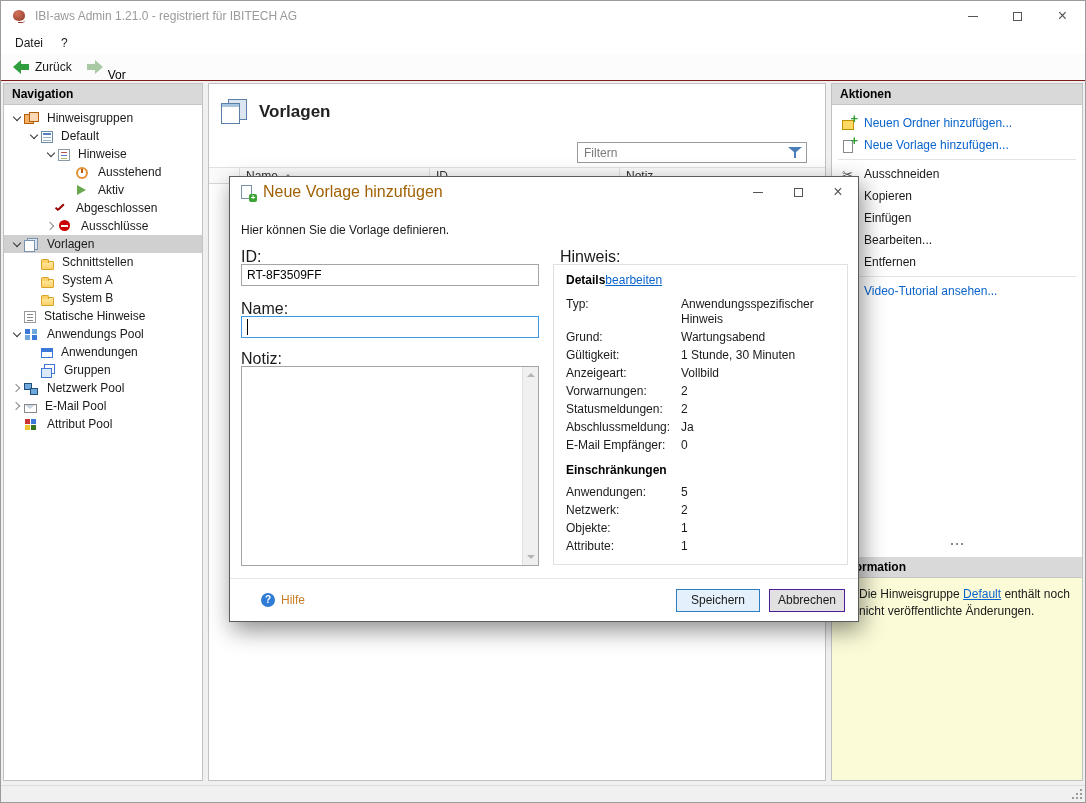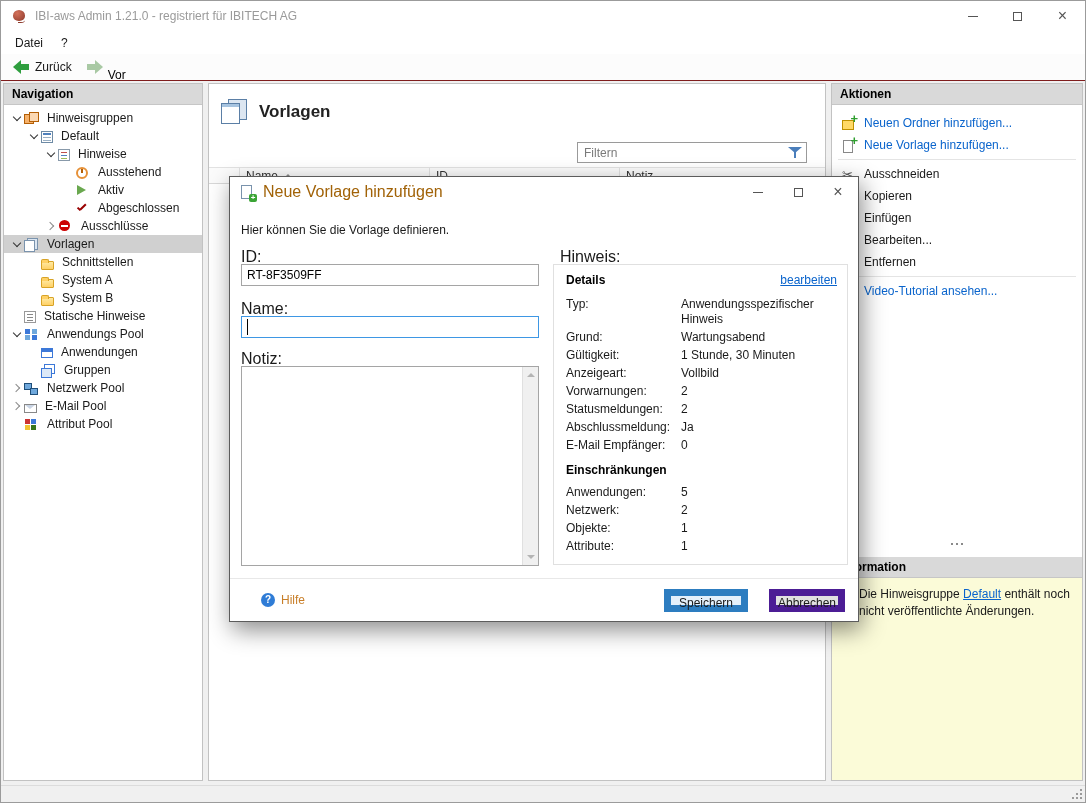--- a/index.html
+++ b/index.html
@@ -158,33 +158,33 @@
   .text-input { position:absolute; height:22px; width:298px; left:11px; border:1px solid #a5a5a5; font:12px "Liberation Sans",sans-serif; padding:0 5px; color:#000; outline:none; background:#fff; }
   .input-id { top:87px; }
   .input-name { top:139px; border-color:#3e97e4; }
   .caret { position:absolute; left:17px; top:142px; width:1px; height:16px; background:#000; }
   .textarea-wrap { position:absolute; left:11px; top:189px; width:298px; height:200px; border:1px solid #a5a5a5; background:#fff; }
   .note-area { position:absolute; left:0; top:0; width:281px; height:198px; border:none; resize:none; outline:none; font:12px "Liberation Sans",sans-serif; padding:4px; }
   .ta-scroll { position:absolute; right:0; top:0; bottom:0; width:16px; background:#f0f0f0; border-left:1px solid #e0e0e0; }
   .ta-scroll::before { content:''; position:absolute; top:6px; left:4px; border-left:4px solid transparent; border-right:4px solid transparent; border-bottom:4px solid #b4b4b4; }
   .ta-scroll::after { content:''; position:absolute; bottom:6px; left:4px; border-left:4px solid transparent; border-right:4px solid transparent; border-top:4px solid #b4b4b4; }
   .details-panel { position:absolute; left:323px; top:87px; width:295px; height:301px; border:1px solid #e0e0e0; padding:8px 10px 0 12px; overflow:hidden; }
-  .details-head { display:flex; justify-content:space-between; align-items:baseline; margin-bottom:10px; }
+  .details-head { display:flex; justify-content:flex-start; align-items:baseline; margin-bottom:10px; }
   .details-title { font-size:12px; font-weight:bold; color:#000; }
   .edit-link { font-size:12px; color:#0a64cc; text-decoration:underline; cursor:pointer; }
   .detail-row { display:flex; font-size:12px; line-height:15px; margin-bottom:3px; color:#1a1a1a; }
   .d-label { width:115px; flex:none; }
   .d-value { flex:1; }
   .restr-title { font-size:12px; font-weight:bold; color:#000; margin:10px 0 8px; }
   .dlg-footer { position:absolute; left:0; right:0; bottom:0; height:43px; border-top:1px solid #e8e8e8; display:flex; align-items:center; padding:0 13px; }
   .help { display:flex; align-items:center; gap:6px; flex:1; cursor:pointer;padding-left:18px; }
   .help-icon { width:14px; height:14px; border-radius:50%; background:#2f7cd6; color:#fff; text-align:center; font:bold 10px/14px "Liberation Sans",sans-serif; flex:none; }
   .help-icon::before { content:'?'; }
   .help-label { font-size:12px; color:#c87e28; }
-  .btn { height:23px; font:12px "Liberation Sans",sans-serif; border:7px solid #4c1d95; background:#e1e1e1; color:#1a1a1a; cursor:pointer;margin-left:12px; }
+  .btn { height:23px; font:12px "Liberation Sans",sans-serif; border:1px solid #4c1d95; background:#e1e1e1; color:#1a1a1a; cursor:pointer; }
   .btn-save { width:84px; background:#e4f0fb; border-color:#2d7dc0; margin-right:9px; }
   .btn-cancel { width:76px; }
 </style>
 </head>
 <body>
 
 <div class="app">
 
   <div class="titlebar">
     <span class="app-icon"></span>
@@ -245,21 +245,21 @@
           <span class="icon ic-ausstehend"></span>
           <span class="tree-label">Ausstehend</span>
         </div>
 
         <div class="tree-item chev-none" style="padding-left: 57px;">
           <span class="chev"></span>
           <span class="icon ic-aktiv"></span>
           <span class="tree-label">Aktiv</span>
         </div>
 
-        <div class="tree-item chev-none" style="padding-left: 57px;">
+        <div class="tree-item chev-none" style="padding-left: 35px;">
           <span class="chev"></span>
           <span class="icon ic-abgeschlossen"></span>
           <span class="tree-label">Abgeschlossen</span>
         </div>
 
         <div class="tree-item chev-collapsed" style="padding-left: 40px;">
           <span class="chev"></span>
           <span class="icon ic-ausschluesse"></span>
           <span class="tree-label">Ausschlüsse</span>
         </div>

